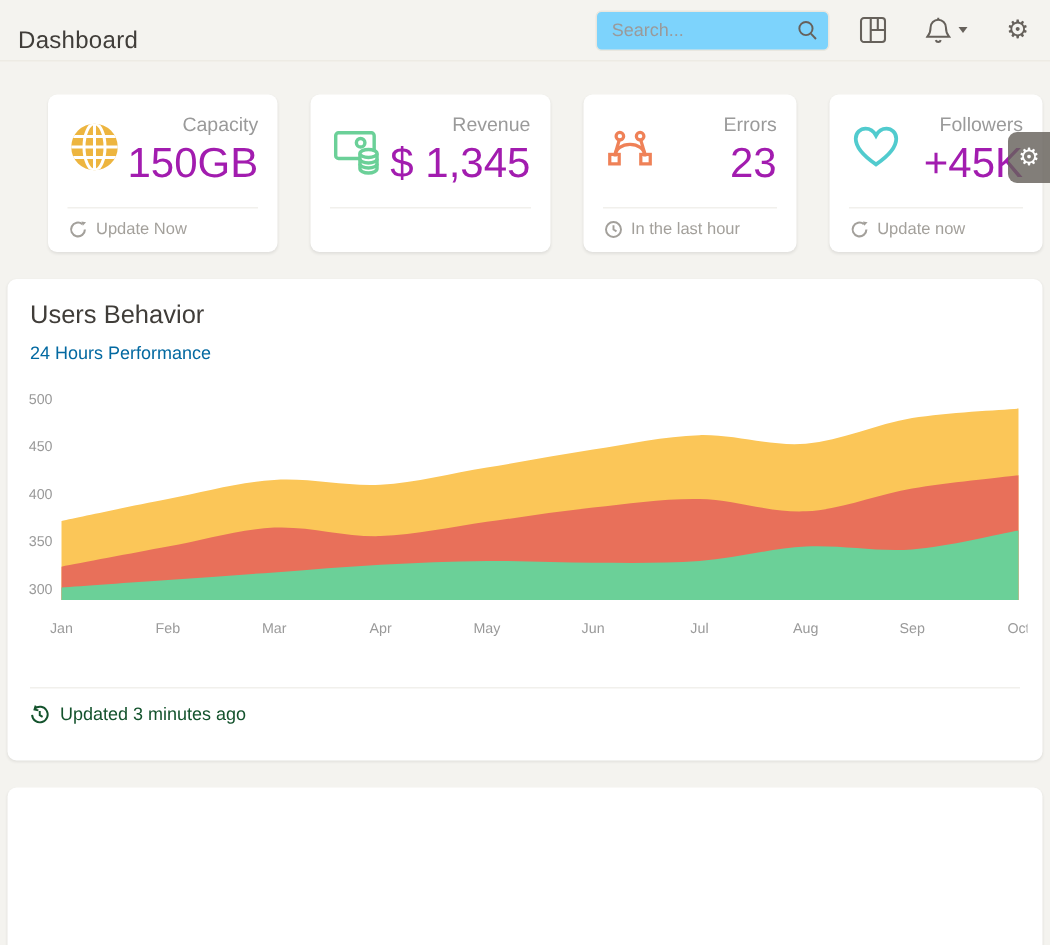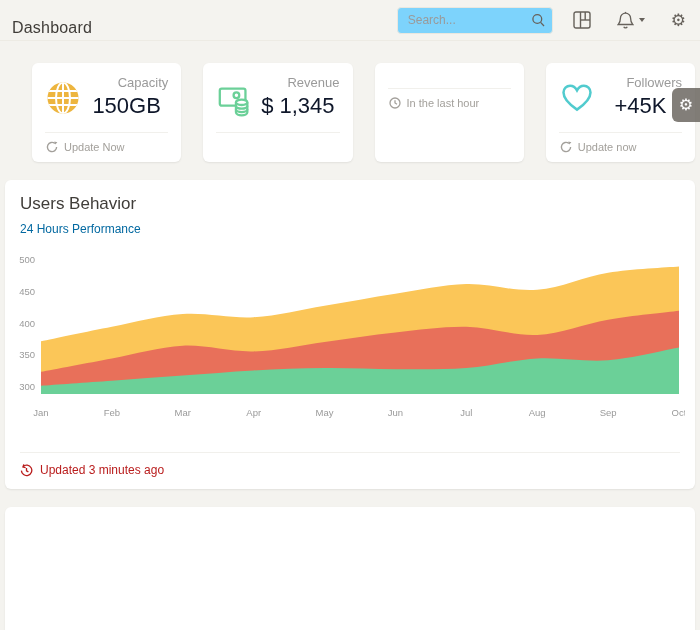--- a/index.html
+++ b/index.html
@@ -21,33 +21,33 @@
   .gear-glyph { font-family:"DejaVu Sans", sans-serif; font-size:17px; color:#66615b; line-height:1; }
 
   
   .cards-row { display:grid; grid-template-columns:repeat(4,1fr); gap:22px; margin:22px 5px 0;padding-left:27px; }
   .card { background:#fff; border-radius:6px; box-shadow:0 1px 2px rgba(0,0,0,.08); }
   .stat-card { padding:12px 13px 0; }
   .stat-top { display:flex; align-items:flex-start; }
   .stat-icon { width:40px; padding-top:5px; line-height:0; }
   .stat-text { flex:1; text-align:right; }
   .stat-label { font-size:13px; color:#9a9a9a; }
-  .stat-value { font-size:22px; color:#0f172a; margin-top:3px; white-space:nowrap;text-align:center; }
+  .stat-value { font-size:28px; color:#a21caf; margin-top:3px; white-space:nowrap; }
   .stat-divider { border:none; border-top:1px solid #f1f0ec; margin-top:13px; }
   .stat-footer { display:flex; align-items:flex-start; gap:6px; padding:8px 1px 9px; font-size:11px; color:#a3a09b; }
   .stat-footer svg { flex:none; }
 
   
-  .chart-card { margin:18px 5px 0; padding:14px 10px 0; }
+  .chart-card { margin:18px 5px 0; padding:14px 10px 12px; }
   .chart-title { font-size:17px; color:#403d39; padding-left:5px; font-weight:400; }
   .chart-subtitle { font-size:12px; color:#0369a1; padding-left:5px; margin-top:8px; }
   .chart-wrap { margin-top:14px; line-height:0; }
   .chart-wrap svg text { font-family:"Liberation Sans", sans-serif; font-size:9.5px; fill:#9a9a9a; }
   .chart-footer-divider { border:none; border-top:1px solid #f1f0ec; margin:30px 5px 0; }
-  .chart-footer { display:flex; align-items:center; gap:7px; padding:10px 5px 12px; font-size:12px; color:#b91c1c; }
+  .chart-footer { display:flex; align-items:center; gap:7px; padding:10px 5px 12px; font-size:12px; color:#14532d; }
 
   
   .bottom-card { margin:18px 5px 0; height:140px; border-radius:6px 6px 0 0; }
 
   
   .fixed-settings { position:absolute; right:0; top:88px; width:28px; height:34px; background:rgba(102,97,91,.82);
     border-radius:6px 0 0 6px; display:flex; align-items:center; justify-content:center; cursor:pointer; }
   .fixed-settings .gear-glyph { color:#fff; font-size:16px; }
 </style>
 </head>
@@ -144,20 +144,37 @@
       </div>
       <div class="stat-text">
         <div class="stat-label">Revenue</div>
         <div class="stat-value">$ 1,345</div>
       </div>
     </div>
     <hr class="stat-divider">
   </div>
 
   <div class="card stat-card">
+    <div class="stat-top">
+      <div class="stat-icon">
+        <svg width="36" height="36" viewBox="0 0 40 40" fill="none" stroke="#ef8157" stroke-width="2.4">
+          <path d="M9 27 C9 15 31 15 31 27"></path>
+          <line x1="9" y1="25" x2="12" y2="15"></line>
+          <line x1="31" y1="25" x2="28" y2="15"></line>
+          <rect x="5" y="25.5" width="7" height="7"></rect>
+          <rect x="28" y="25.5" width="7" height="7"></rect>
+          <circle cx="12.5" cy="12" r="2.8"></circle>
+          <circle cx="27.5" cy="12" r="2.8"></circle>
+        </svg>
+      </div>
+      <div class="stat-text">
+        <div class="stat-label">Errors</div>
+        <div class="stat-value">23</div>
+      </div>
+    </div>
     <hr class="stat-divider">
     <div class="stat-footer">
       <span style="line-height:0;">
         <svg width="12" height="12" viewBox="0 0 12 12" fill="none" stroke="currentColor" stroke-width="1.3">
           <circle cx="6" cy="6" r="5"></circle>
           <path d="M6 3.2 V6 L8 7.2"></path>
         </svg>
       </span>
       <span>In the last hour</span>
     </div>

